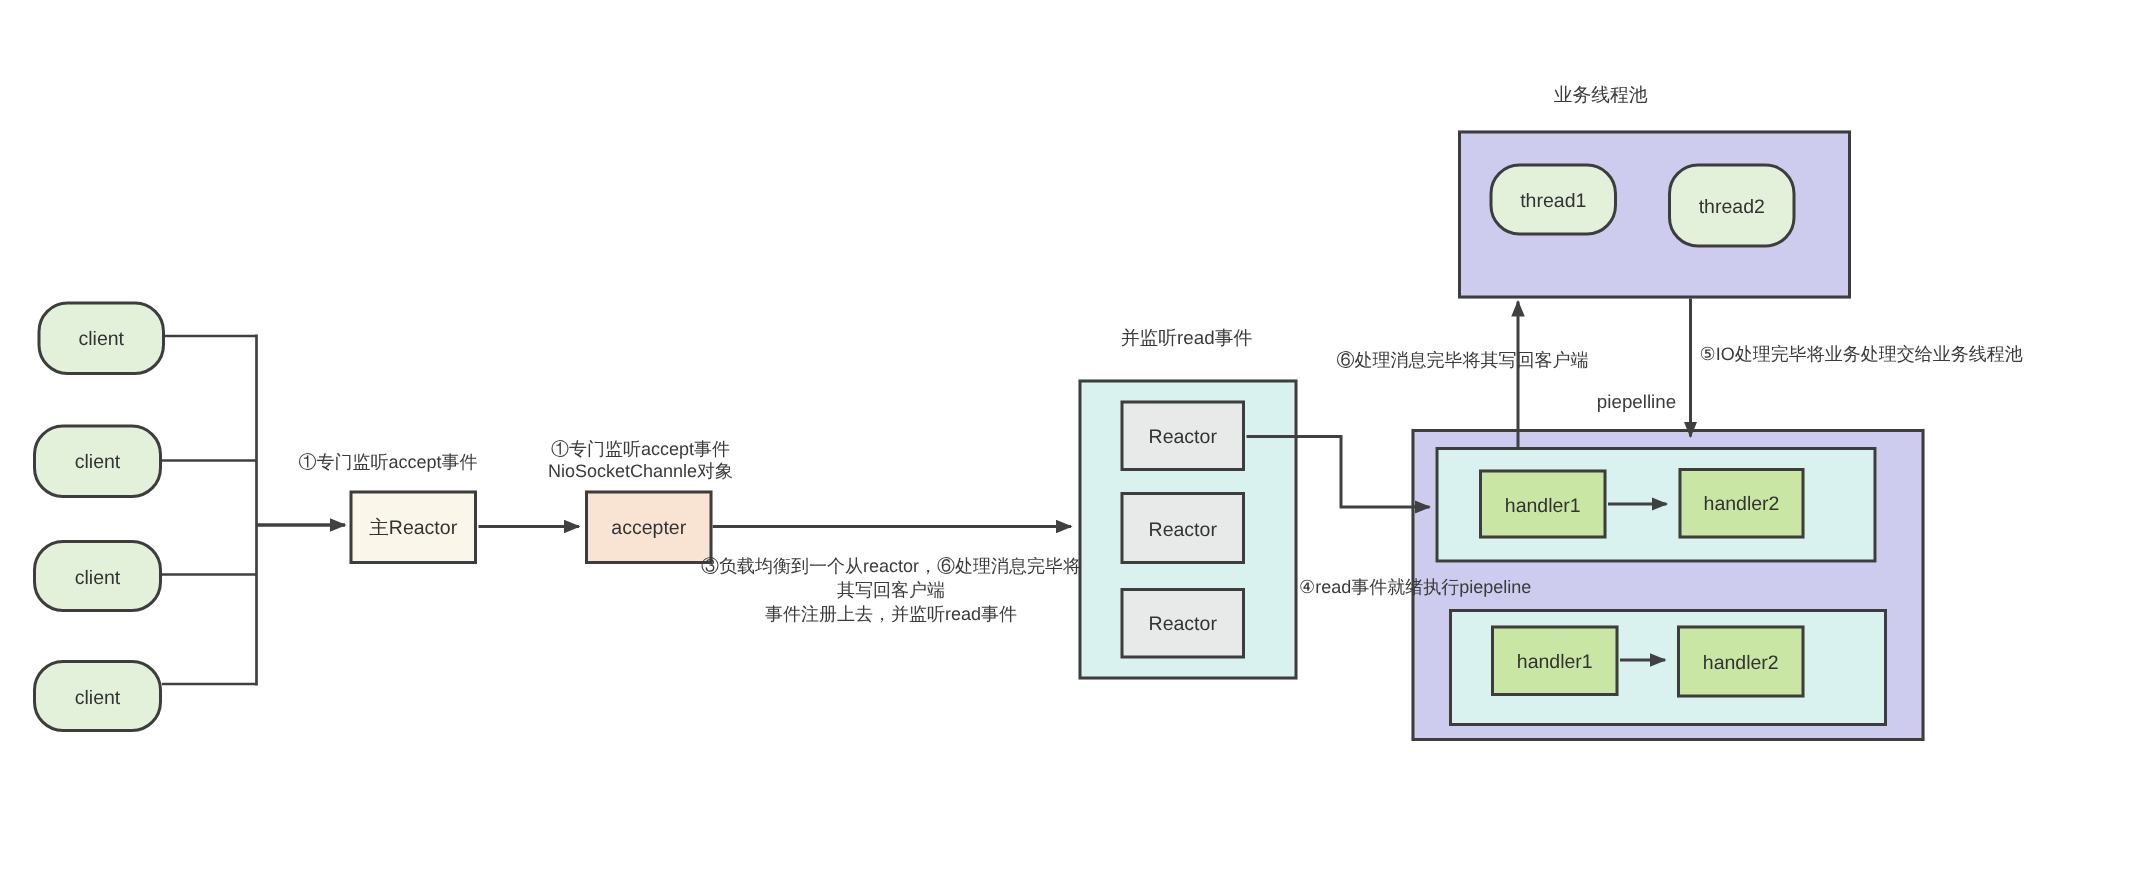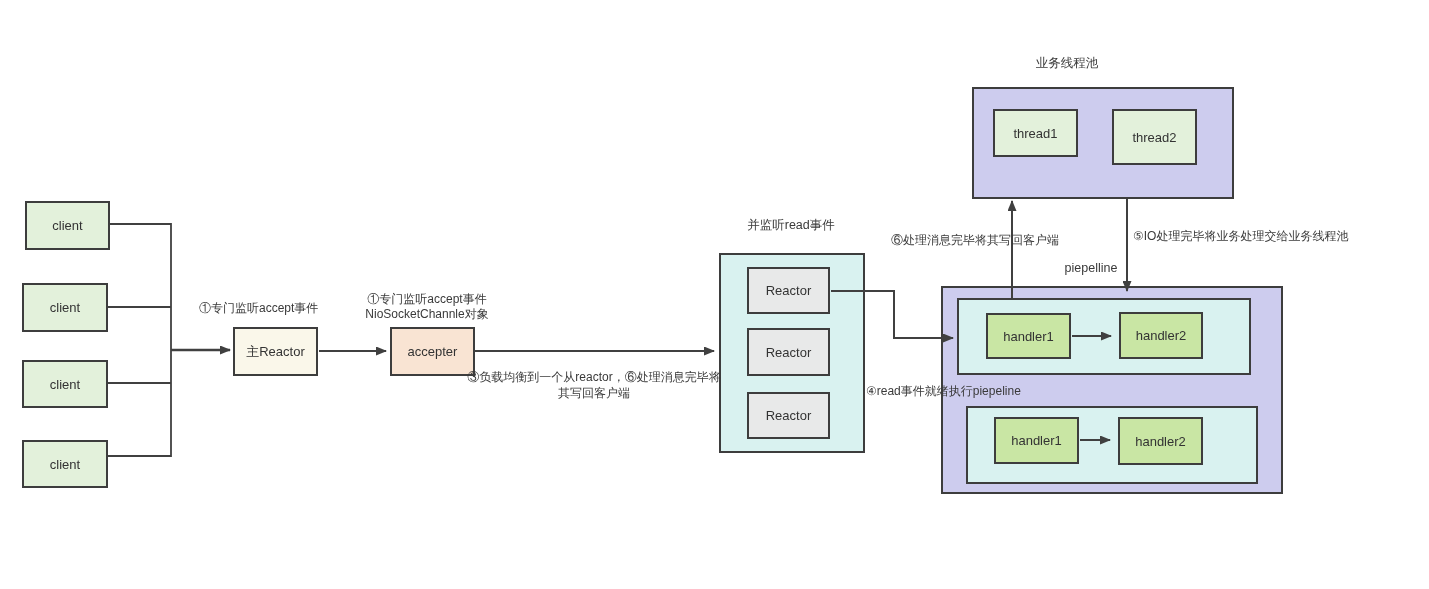--- a/index.html
+++ b/index.html
@@ -14,21 +14,21 @@
   .box{
     position:absolute;box-sizing:border-box;
     border:2px solid #3d3d3d;
     display:flex;align-items:center;justify-content:center;
     font-size:13px;color:#333;z-index:3;
   }
   .container{
     position:absolute;box-sizing:border-box;
     border:2px solid #3d3d3d;z-index:1;
   }
-  .fill-pale-green{background:var(--pale_green);}
+  .fill-pale-green{background:var(--pale_green);border-radius:20px;}
   .fill-bright-green{background:var(--bright_green);}
   .fill-gray{background:var(--gray);}
   .fill-cream{background:var(--cream);}
   .fill-peach{background:var(--peach);}
   .fill-cyan{background:var(--cyan);}
   .fill-purple{background:var(--purple);}
   .note{
     position:absolute;font-size:12px;color:#3a3a3a;
     white-space:nowrap;z-index:4;line-height:15px;
   }
@@ -136,18 +136,19 @@
       <span>handler2</span>
     </div>
 
   <div class="note" style="left:199px;top:301px;">①专门监听accept事件</div>
   <div class="note center" style="left:356px;top:292px;width:142px;">
     <div>①专门监听accept事件</div>
     <div>NioSocketChannle对象</div>
   </div>
   <div class="note center" style="left:466px;top:369px;width:256px;line-height:16px;">
     <div>③负载均衡到一个从reactor，⑥处理消息完毕将其写回客户端</div>
+    <div>事件注册上去，并监听read事件</div>
   </div>
   <div class="note" style="left:866px;top:384px;">④read事件就绪执行piepeline</div>
   <div class="note" style="left:1133px;top:229px;">⑤IO处理完毕将业务处理交给业务线程池</div>
   <div class="note" style="left:891px;top:233px;">⑥处理消息完毕将其写回客户端</div>
 
 </div>
 
 </body></html>

